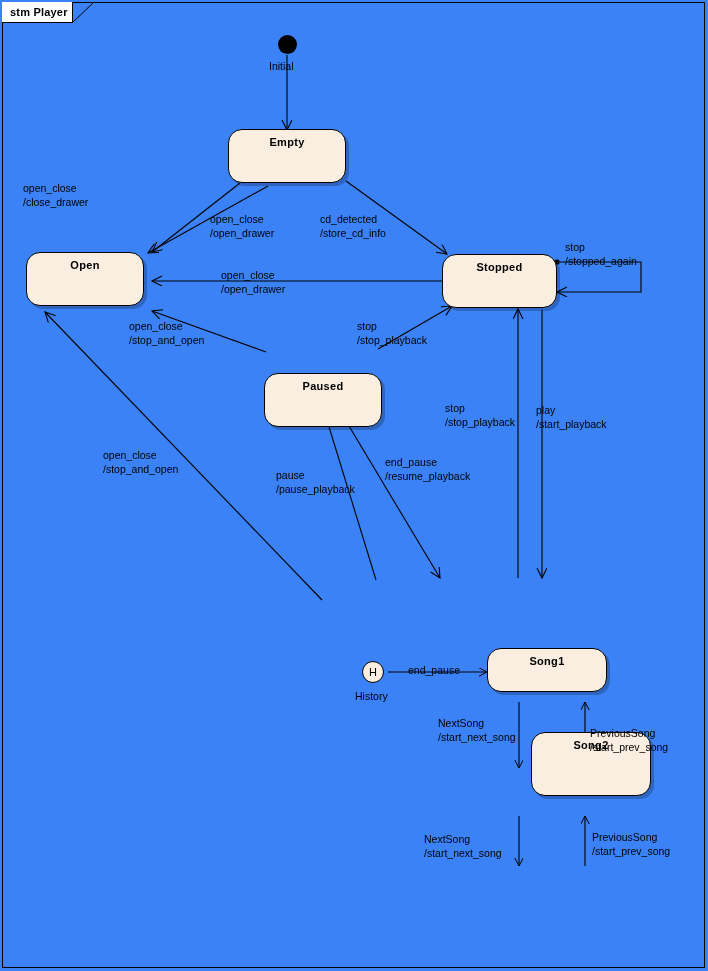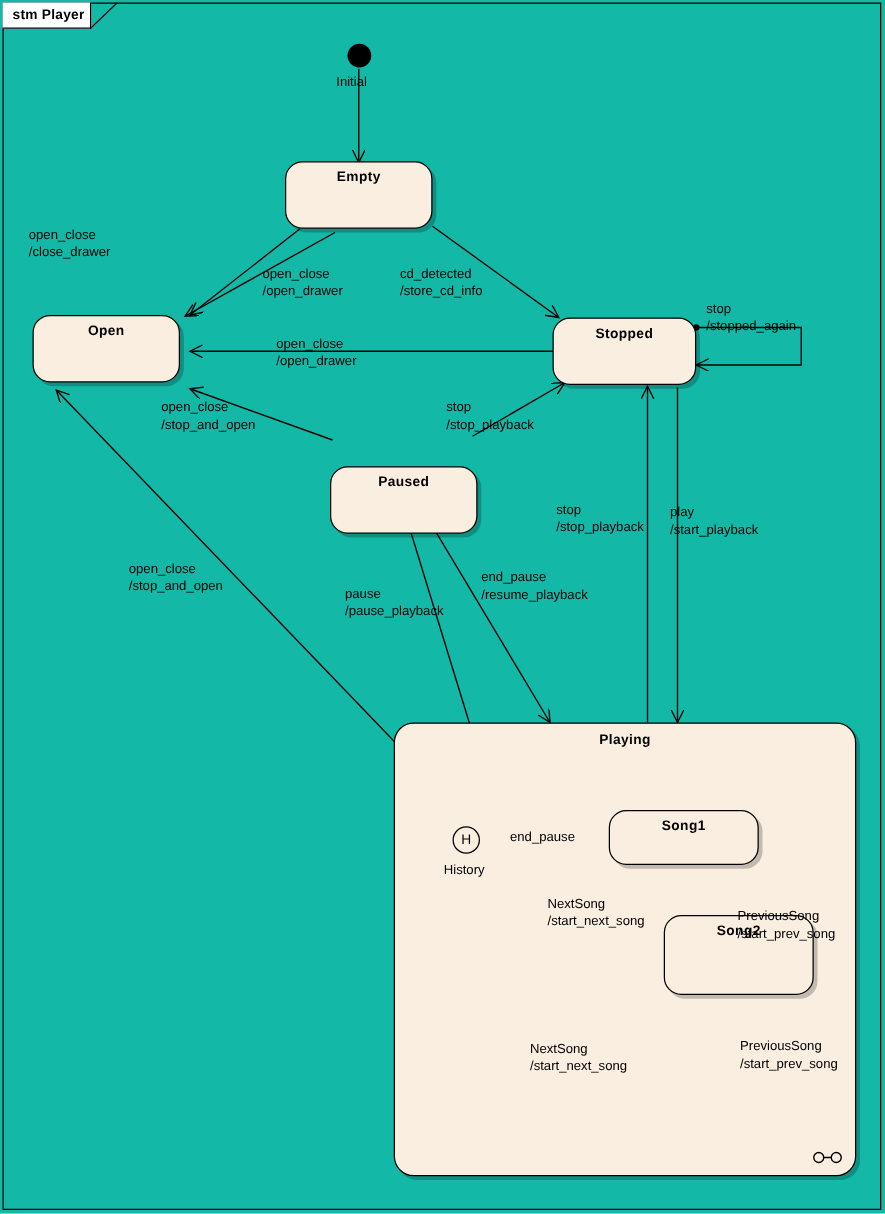--- a/index.html
+++ b/index.html
@@ -7,21 +7,21 @@
     padding: 0;
     background: #ffffff;
   }
   body {
     font-family: "Liberation Sans", sans-serif;
   }
   #diagram-frame {
     position: relative;
     width: 708px;
     height: 971px;
-    background: #14b8a6;
+    background: #3b82f6;
     box-sizing: border-box;
     overflow: hidden;
   }
   .frame-border {
     position: absolute;
     left: 2px;
     top: 2px;
     width: 703px;
     height: 966px;
     border: 1px solid #000000;
@@ -215,28 +215,20 @@
   </div>
 
   <div class="state" style="left:442px; top:254px; width:115px; height:54px;">
     <div class="state-name">Stopped</div>
   </div>
 
   <div class="state" style="left:264px; top:349px; width:118px; height:54px;margin-top:24px;">
     <div class="state-name">Paused</div>
   </div>
 
-  <div class="state composite" style="left:315px; top:578px; width:370px; height:363px;">
-    <div class="state-name">Playing</div>
-    <svg class="composite-icon" style="right:8px; bottom:8px; width:26px; height:12px;" viewBox="0 0 26 12">
-      <circle cx="5" cy="6" r="4" fill="none" stroke="#000000" stroke-width="1.1"></circle>
-      <line x1="9" y1="6" x2="15" y2="6" stroke="#000000" stroke-width="1.1"></line>
-      <circle cx="19" cy="6" r="4" fill="none" stroke="#000000" stroke-width="1.1"></circle>
-    </svg>
-  </div>
 
   <div class="state inner-state" style="left:487px; top:648px; width:120px; height:44px;">
     <div class="state-name">Song1</div>
   </div>
 
   <div class="state inner-state" style="left:487px; top:732px; width:120px; height:64px;margin-left:44px;">
     <div class="state-name">Song2</div>
   </div>
 
 

